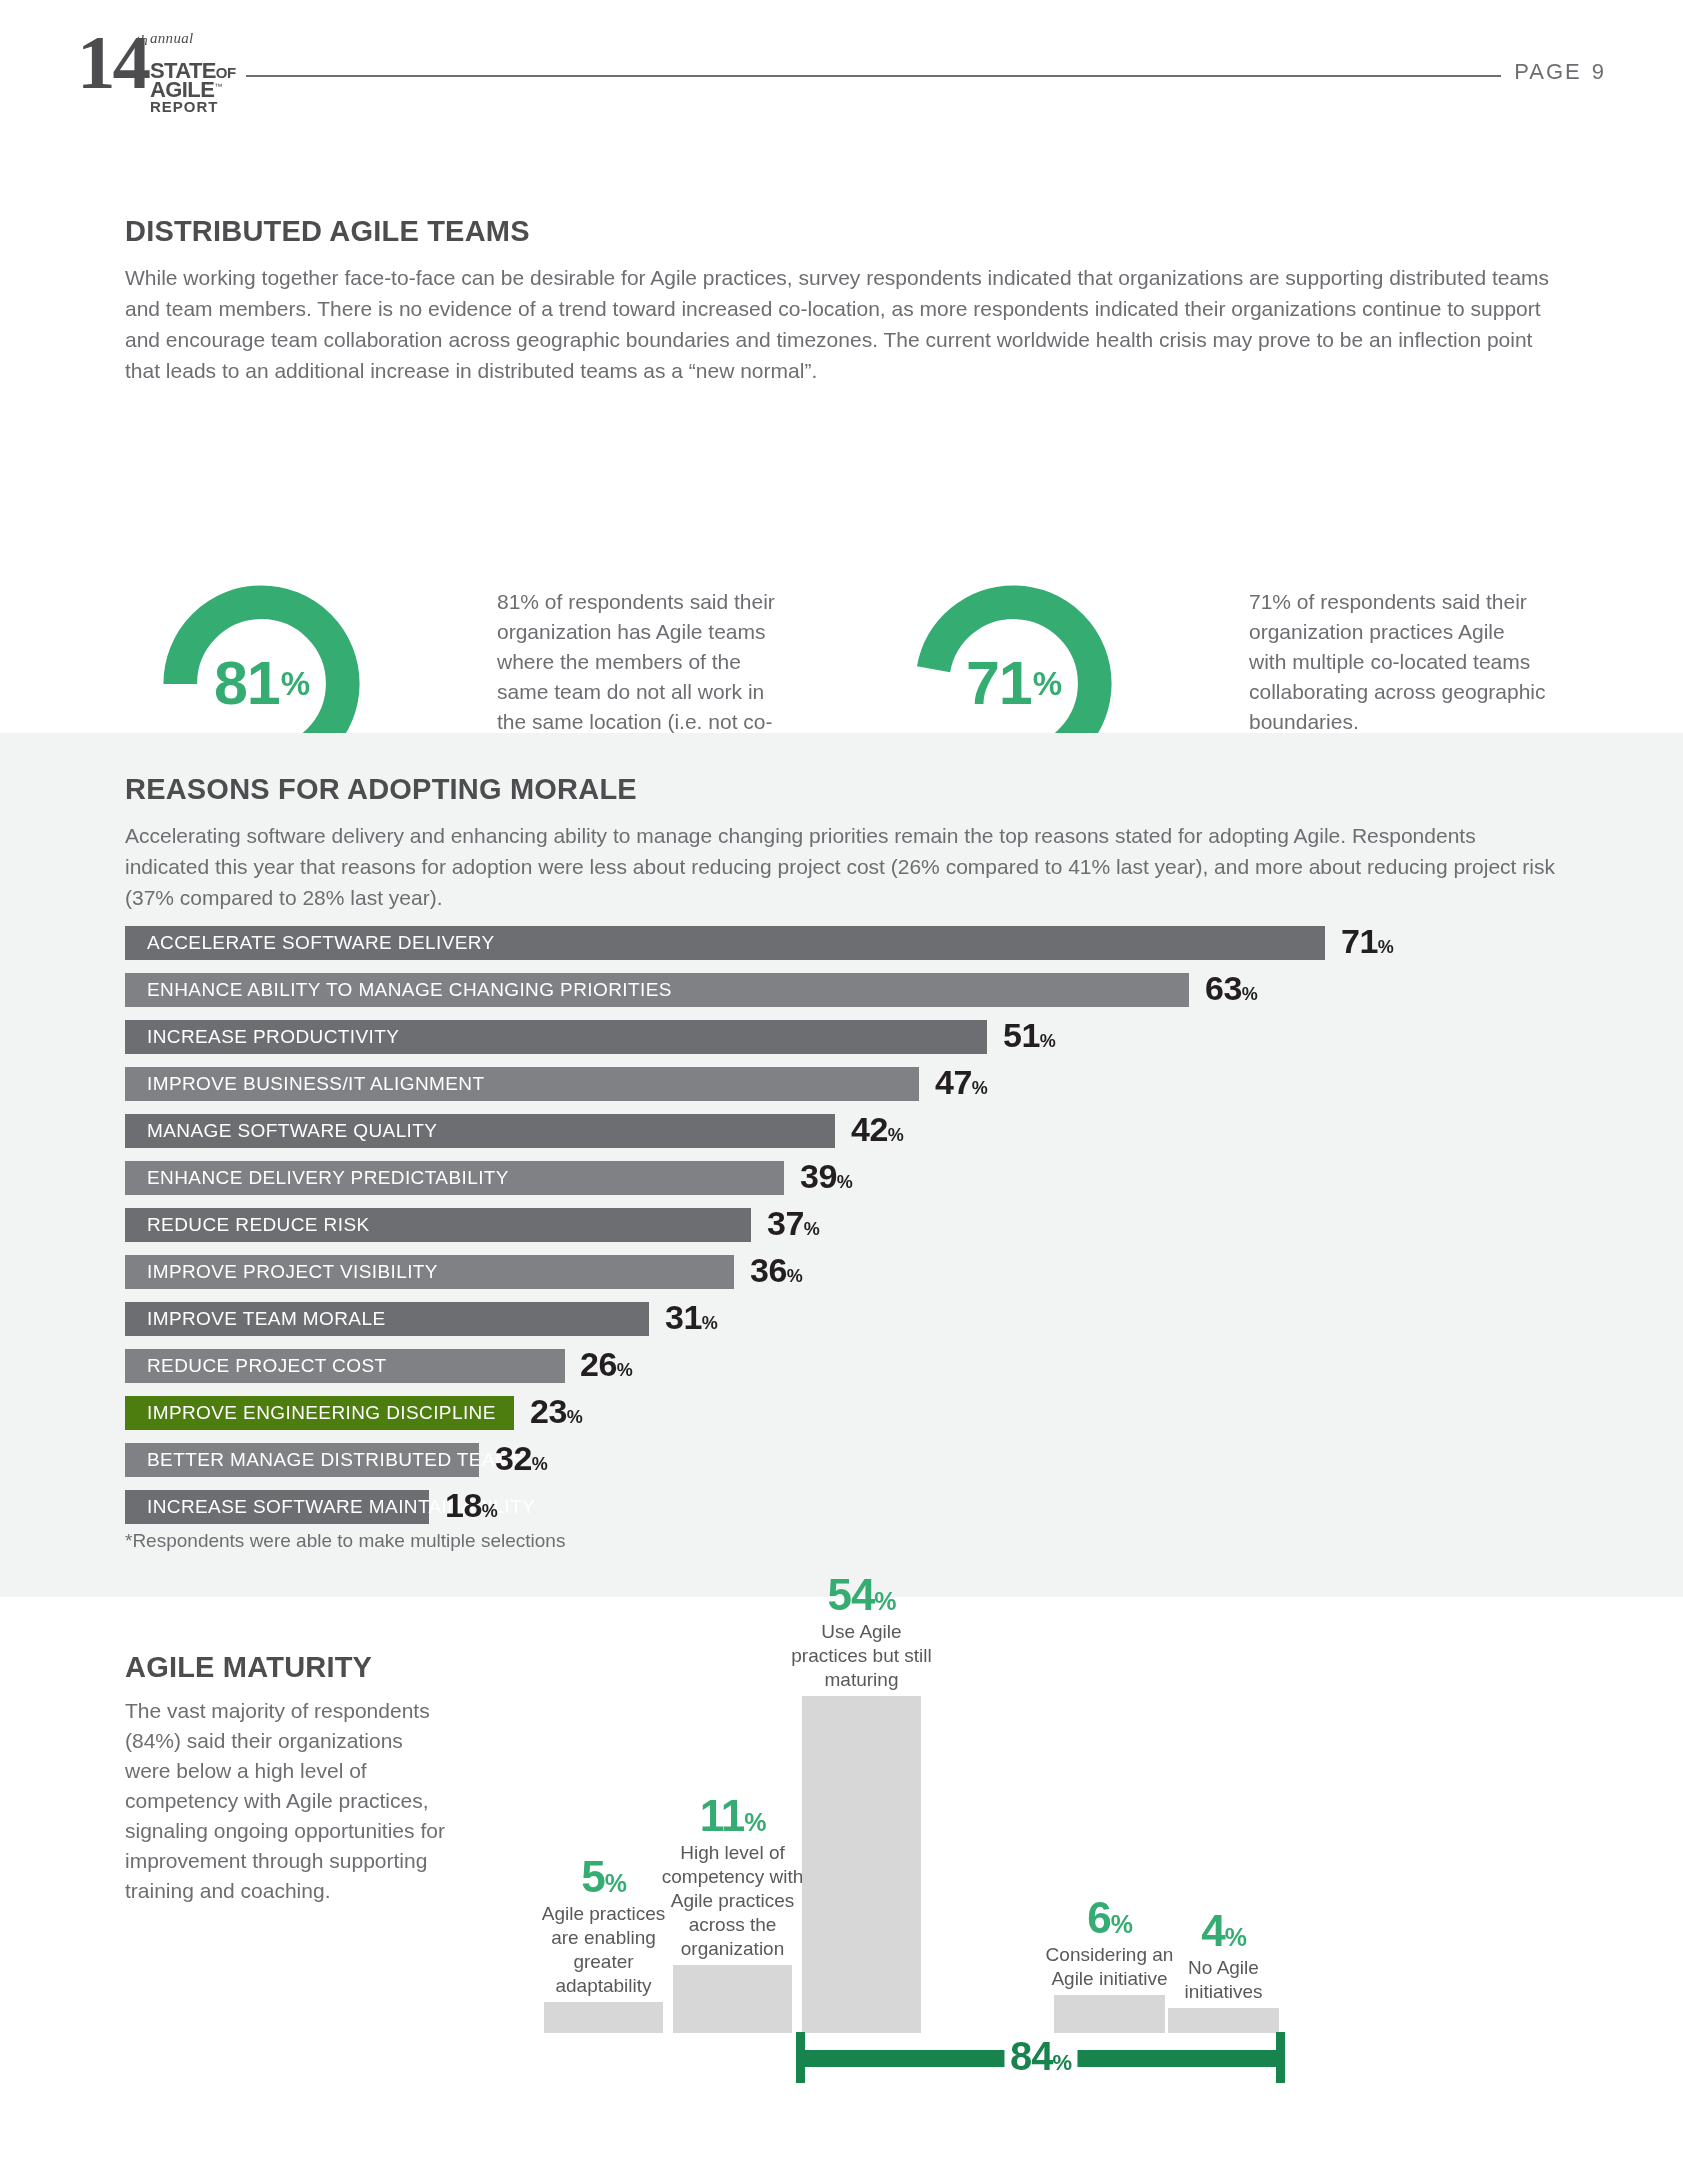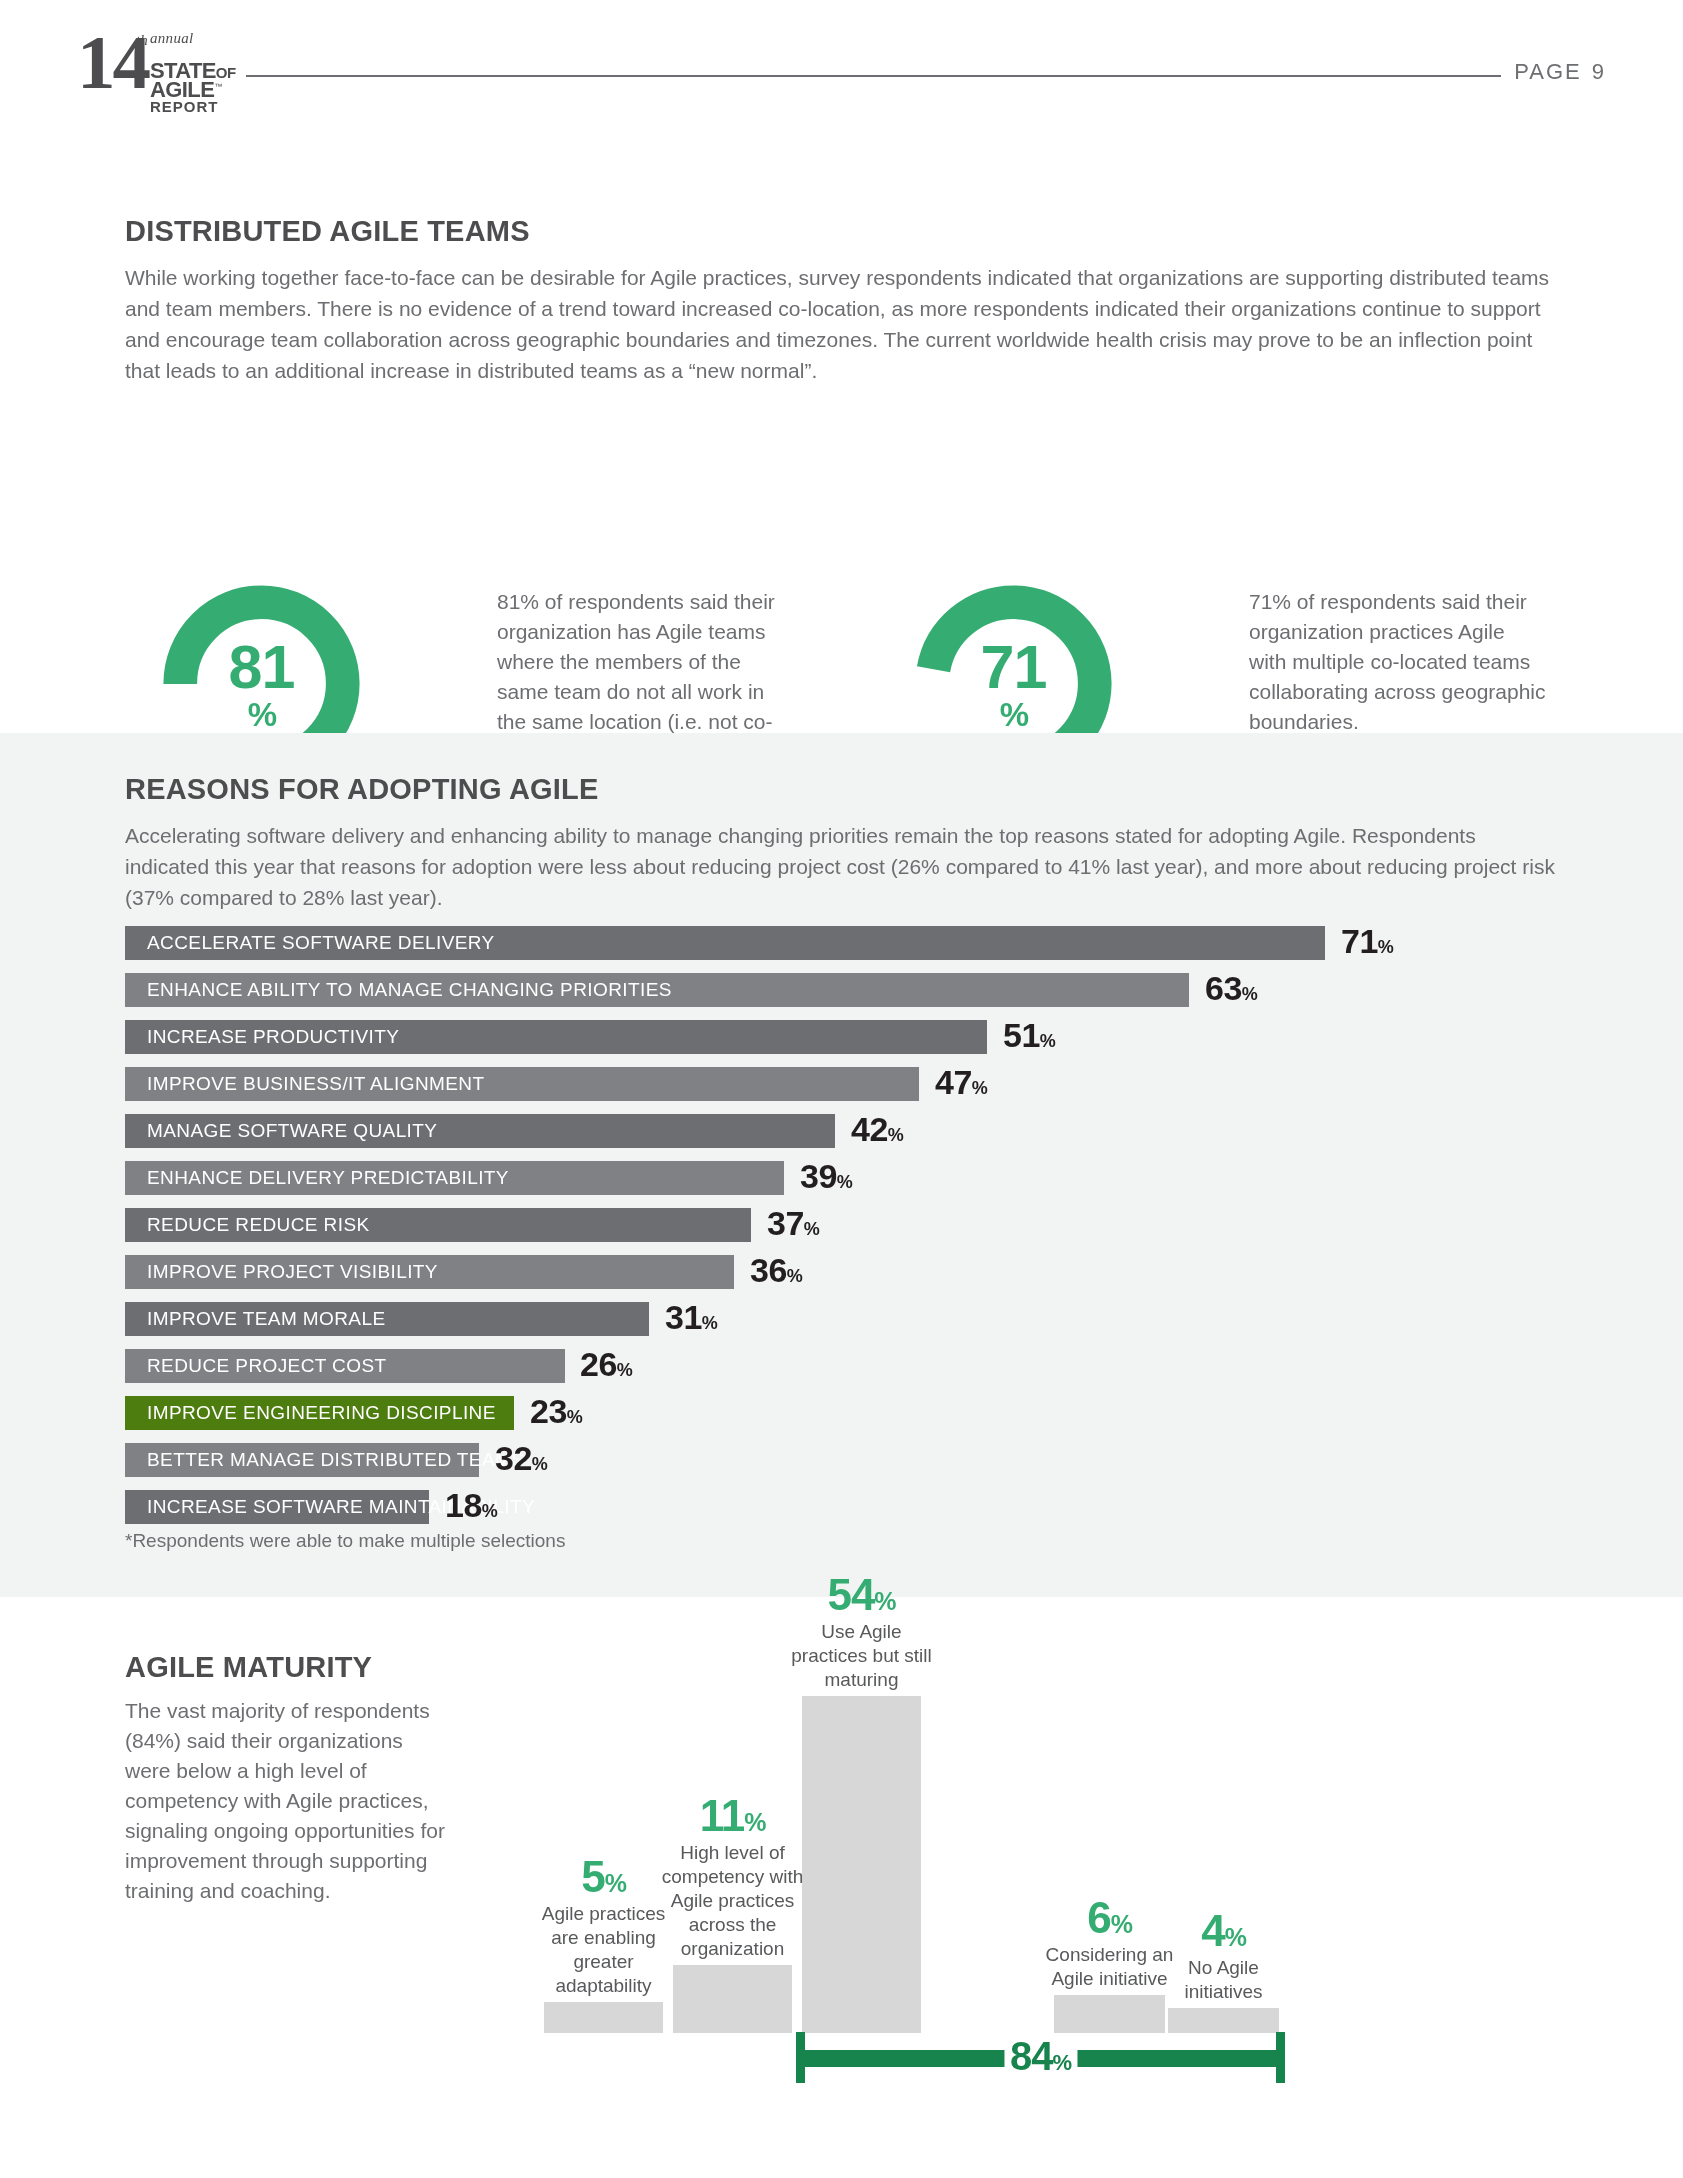--- a/index.html
+++ b/index.html
@@ -74,21 +74,21 @@
 
   .donut-row { position:absolute; left:125px; top:431px; width:1445px; height:228px; }
   .donut-block { position:absolute; top:0; }
   .donut-block.b1 { left:30px; }
   .donut-block.b2 { left:782px; }
   .donut { position:relative; width:213px; height:213px; }
   .donut svg { display:block; }
   .donut-label {
     position:absolute; left:0; top:0; width:213px; height:213px;
     display:flex; align-items:center; justify-content:center;
-    color:#35ad72; font-weight:bold; letter-spacing:-1px;flex-direction:column;
+    color:#35ad72; font-weight:bold; letter-spacing:-1px;
   }
   .donut-label .big { font-size:61px; line-height:1; }
   .donut-label .pct { font-size:33px; line-height:1; margin-left:1px; }
   .donut-text {
     position:absolute; top:10px;
     font-size:21px; line-height:30px; color:#6d6e71;
   }
   .b1 .donut-text { left:342px; width:297px; }
   .b2 .donut-text { left:342px; width:297px; }
 
@@ -208,21 +208,21 @@
             <span class="pct">%</span>
         </div>
       </div>
       <div class="donut-text">71% of respondents said their organization practices Agile with multiple co-located teams collaborating across geographic boundaries.</div>
     </div>
   </div>
 </div>
 
 <div class="sec2">
   <div class="inner">
-    <h2 class="section-title">REASONS FOR ADOPTING AGILE</h2>
+    <h2 class="section-title">REASONS FOR ADOPTING MORALE</h2>
     <p class="body-text">Accelerating software delivery and enhancing ability to manage changing priorities remain the top reasons stated for adopting Agile. Respondents indicated this year that reasons for adoption were less about reducing project cost (26% compared to 41% last year), and more about reducing project risk (37% compared to 28% last year).</p>
   </div>
   <div class="barchart" id="reasons-chart">
       <div class="bar-row">
         <div class="bar" style="width: 1200px; background: rgb(109, 110, 113);">
           <span class="bar-label">ACCELERATE SOFTWARE DELIVERY</span>
         </div>
         <div class="bar-value" style="left: 1216px;"><span>71</span><span class="sfx">%</span></div>
       </div>
       <div class="bar-row">

